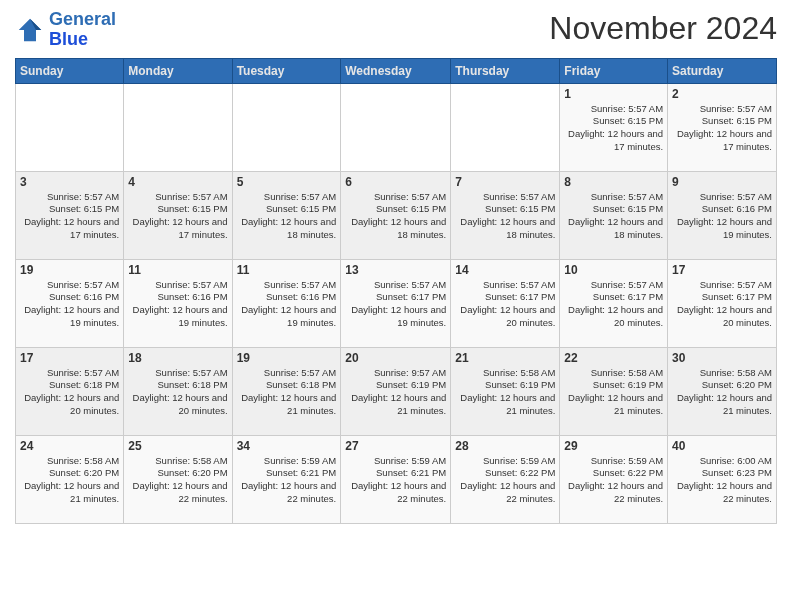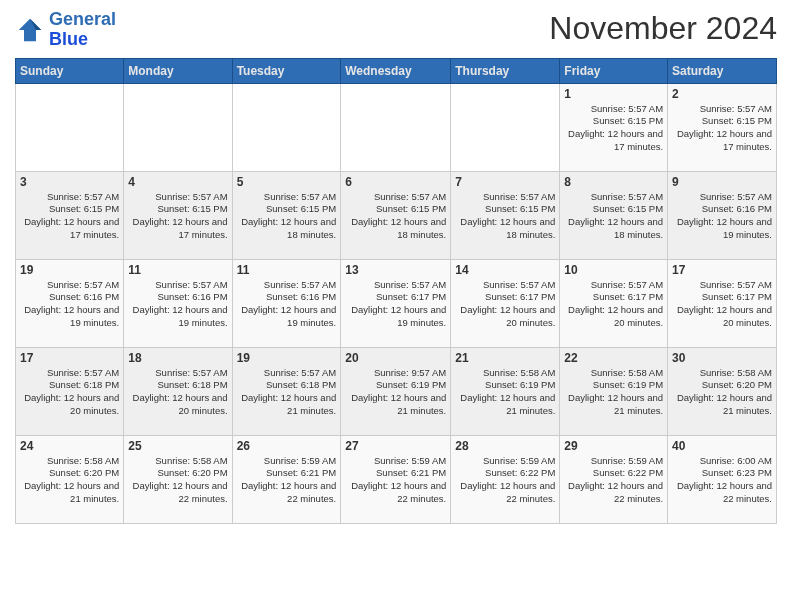--- a/index.html
+++ b/index.html
@@ -286,21 +286,21 @@
 Sunset: 6:20 PM
 Daylight: 12 hours and 21 minutes.</div>
           </td>
           <td>
             <span class="day-number">25</span>
             <div class="day-info">Sunrise: 5:58 AM
 Sunset: 6:20 PM
 Daylight: 12 hours and 22 minutes.</div>
           </td>
           <td>
-            <span class="day-number">26</span>
+            <span class="day-number">34</span>
             <div class="day-info">Sunrise: 5:59 AM
 Sunset: 6:21 PM
 Daylight: 12 hours and 22 minutes.</div>
           </td>
           <td>
             <span class="day-number">27</span>
             <div class="day-info">Sunrise: 5:59 AM
 Sunset: 6:21 PM
 Daylight: 12 hours and 22 minutes.</div>
           </td>

